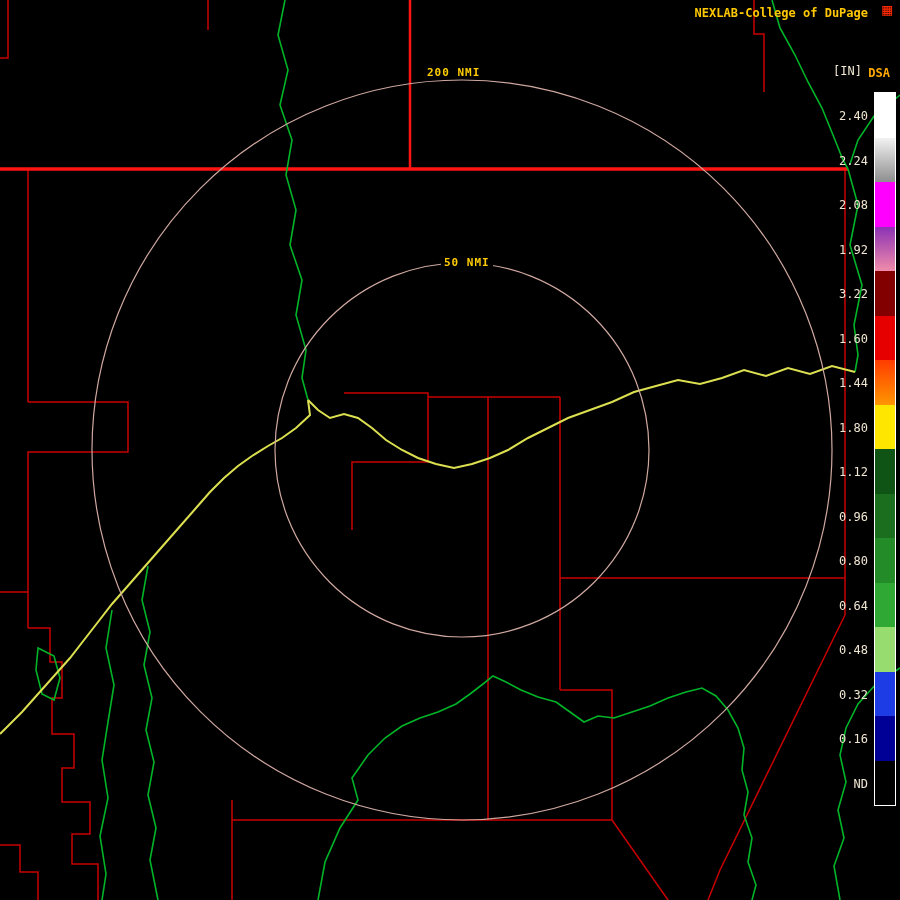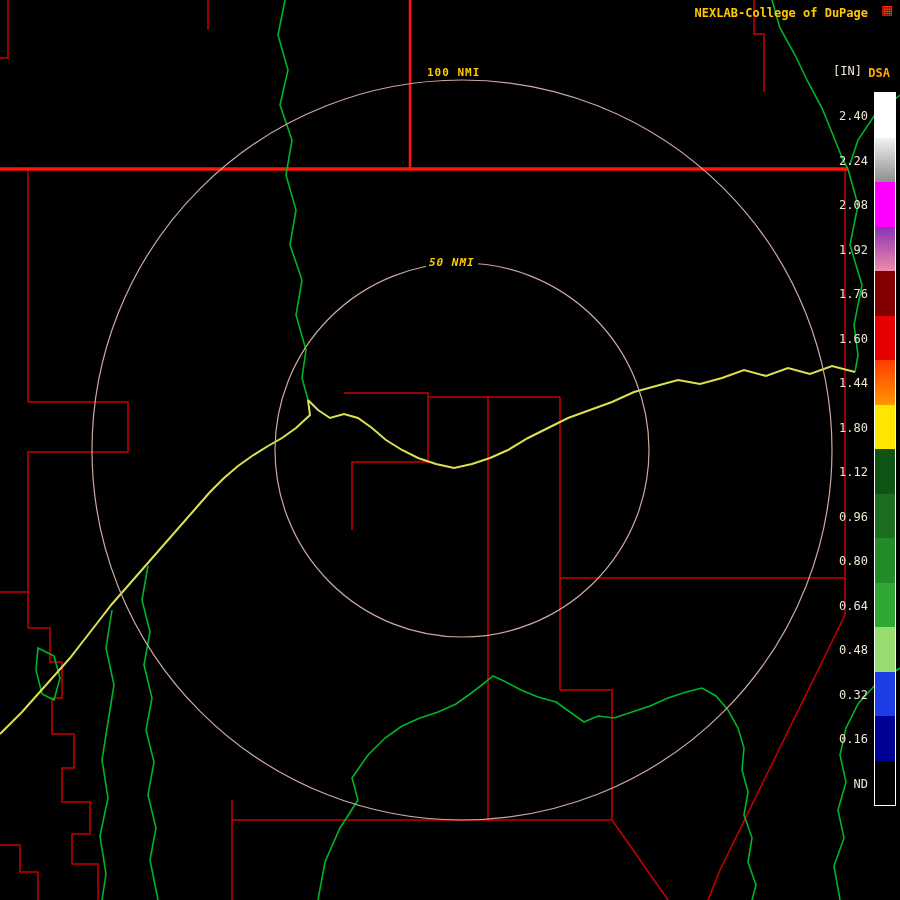--- a/index.html
+++ b/index.html
@@ -7,21 +7,21 @@
          font-family:"DejaVu Sans Mono",monospace;}
   #map{position:absolute;left:0;top:0;}
   .county{stroke:var(--county_line);stroke-width:1.5;fill:none;}
   .border{stroke:var(--state_border);fill:none;}
   .river{stroke:var(--river);stroke-width:1.6;fill:none;}
   .hriver{stroke:var(--highlight_river);stroke-width:2;fill:none;}
   .rings{stroke:var(--range_ring);stroke-width:1.2;fill:none;}
   .ring-label{position:absolute;color:var(--ring_label_text);font-size:11px;font-weight:bold;
               background:var(--bg);padding:0 3px;letter-spacing:1px;white-space:nowrap;}
   #rl-outer{left:424px;top:66px;}
-  #rl-inner{left:426px;top:256px;font-style:italic;}
+  #rl-inner{left:441px;top:256px;}
   #branding{position:absolute;top:6px;right:32px;color:var(--branding_text);
             font-size:12px;font-weight:bold;white-space:nowrap;padding-left:47px;}
   #logo{position:absolute;top:2px;right:8px;color:var(--logo);font-size:16px;line-height:16px;}
   #product{position:absolute;top:50px;right:10px;color:var(--product_text);
            font-size:12px;font-weight:bold;margin-top:16px;}
   #units{position:absolute;top:64px;right:38px;color:var(--scale_text);font-size:12px;}
   #scalebar{position:absolute;top:92px;right:4px;display:flex;align-items:flex-end;}
   #scale-labels{display:flex;flex-direction:column;margin-right:6px;}
   .seg-label{height:44.5px;display:flex;align-items:center;justify-content:flex-end;
              color:var(--scale_text);font-size:12px;min-width:34px;}
@@ -81,36 +81,36 @@
       <path d="M855,372 L832,366 L810,374 L788,368 L766,376 L744,370 L722,378 L700,384 L678,380 L656,386 L634,392 L612,402 L590,410 L568,418 L548,428 L528,438 L508,450 L490,458 L472,464 L454,468 L436,464 L418,458 L402,450 L386,440 L372,428 L358,418 L344,414 L330,418 L318,410 L308,400"></path>
       <path d="M308,400 L310,415 L296,428 L282,438 L268,446 L252,456 L238,466 L224,478 L210,492 L196,508 L182,524 L168,540 L154,556 L140,572 L126,588 L112,604 L98,622 L84,640 L70,658 L54,676 L38,694 L22,712 L6,728 L0,734"></path>
     </g>
 
     <g class="rings">
       <circle cx="462" cy="450" r="370"></circle>
       <circle cx="462" cy="450" r="187"></circle>
     </g>
   </svg>
 
-  <div class="ring-label" id="rl-outer">100 NMI</div>
+  <div class="ring-label" id="rl-outer">200 NMI</div>
   <div class="ring-label" id="rl-inner">50 NMI</div>
 
   <div id="branding">NEXLAB-College of DuPage</div>
   <div id="logo">▦</div>
 
   <div id="product">DSA</div>
   <div id="units">[IN]</div>
 
   <div id="scalebar">
     <div id="scale-labels">
         <div class="seg-label">2.40</div>
         <div class="seg-label">2.24</div>
         <div class="seg-label">2.08</div>
         <div class="seg-label">1.92</div>
-        <div class="seg-label">1.76</div>
+        <div class="seg-label">3.22</div>
         <div class="seg-label">1.60</div>
         <div class="seg-label">1.44</div>
         <div class="seg-label">1.80</div>
         <div class="seg-label">1.12</div>
         <div class="seg-label">0.96</div>
         <div class="seg-label">0.80</div>
         <div class="seg-label">0.64</div>
         <div class="seg-label">0.48</div>
         <div class="seg-label">0.32</div>
         <div class="seg-label">0.16</div>

